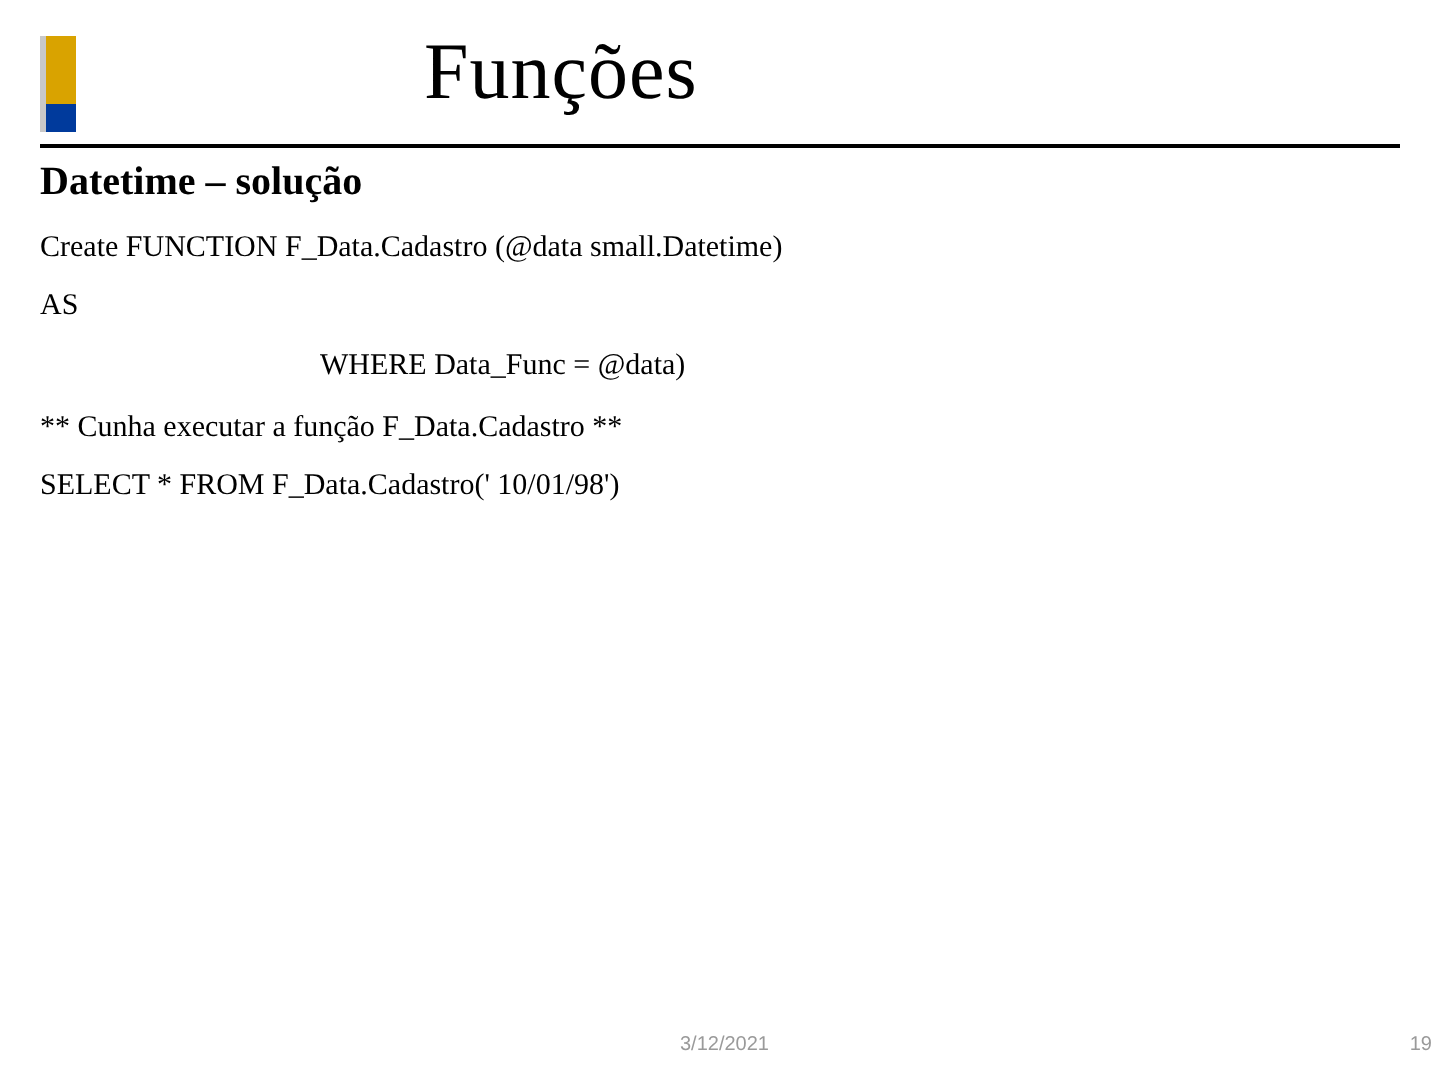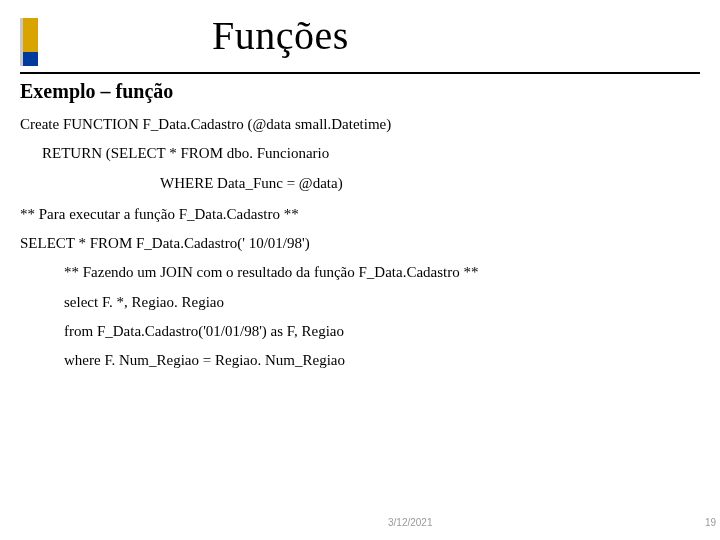--- a/index.html
+++ b/index.html
@@ -65,51 +65,44 @@
   .footer {
     position: absolute;
     bottom: 12px;
     left: 0;
     width: 100%;
     display: flex;
     align-items: center;
     font-family: Verdana, Arial, sans-serif;
     font-size: 10px;
     color: #9a9a9a;
-    padding-left: 48px;
   }
   .footer .date { margin-left: 340px; }
   .footer .author { margin-left: 10px; width: 200px; line-height: 1.2; }
   .footer .pagenum { margin-left: auto; margin-right: 4px; }
 </style>
 </head>
 <body>
 
 <div class="title-row">
   <div class="logo">
     <div class="bar-top"></div>
     <div class="bar-bottom"></div>
   </div>
   <div class="title">Funções</div>
 </div>
 
 <div class="hr"></div>
 
-<div class="subtitle">Exemplo – função</div>
+<div class="subtitle">Datetime – solução</div>
 
 <div class="content">
   <p>Create FUNCTION F_Data.Cadastro (@data small.Datetime)</p>
-  <p class="indent1">RETURN (SELECT * FROM dbo. Funcionario</p>
+  <p>AS</p>
   <p class="indent2">WHERE Data_Func =  @data)</p>
-  <p style="margin-top:8px">** Para executar a função F_Data.Cadastro **</p>
+  <p style="margin-top:8px">** Cunha executar a função F_Data.Cadastro **</p>
   <p>SELECT * FROM F_Data.Cadastro(' 10/01/98')</p>
-  <div class="block2">
-    <p>** Fazendo um JOIN com o resultado da função F_Data.Cadastro **</p>
-    <p>select F. *, Regiao. Regiao</p>
-    <p>from F_Data.Cadastro('01/01/98') as F, Regiao</p>
-    <p>where F. Num_Regiao = Regiao. Num_Regiao</p>
-  </div>
 </div>
 
 <div class="footer">
   <span class="date">3/12/2021</span>
   <span class="pagenum">19</span>
 </div>
 
 </body></html>

